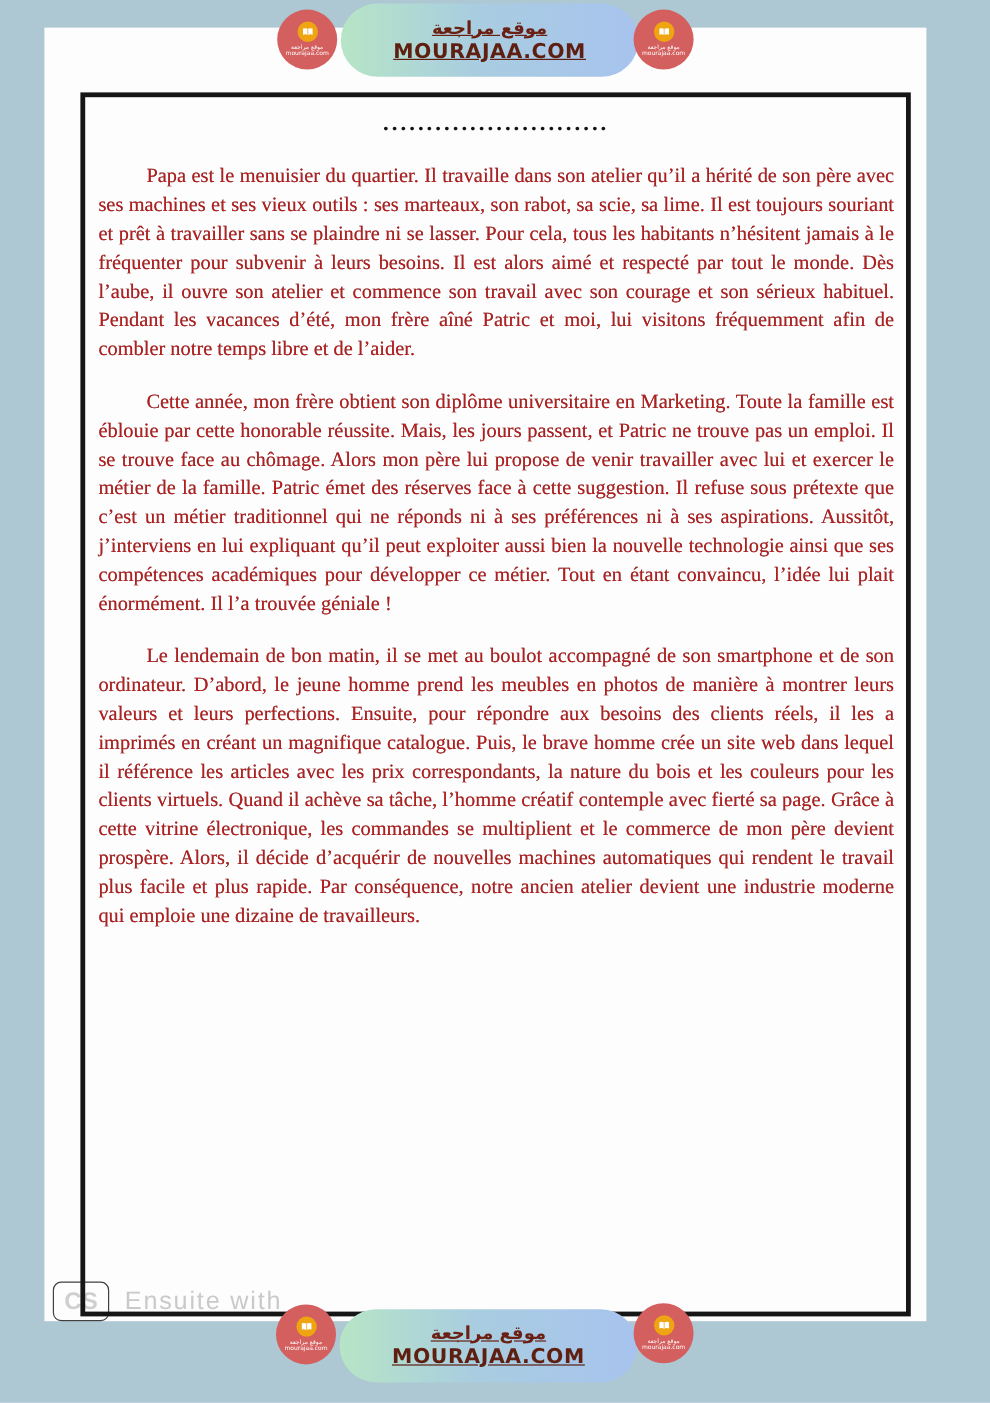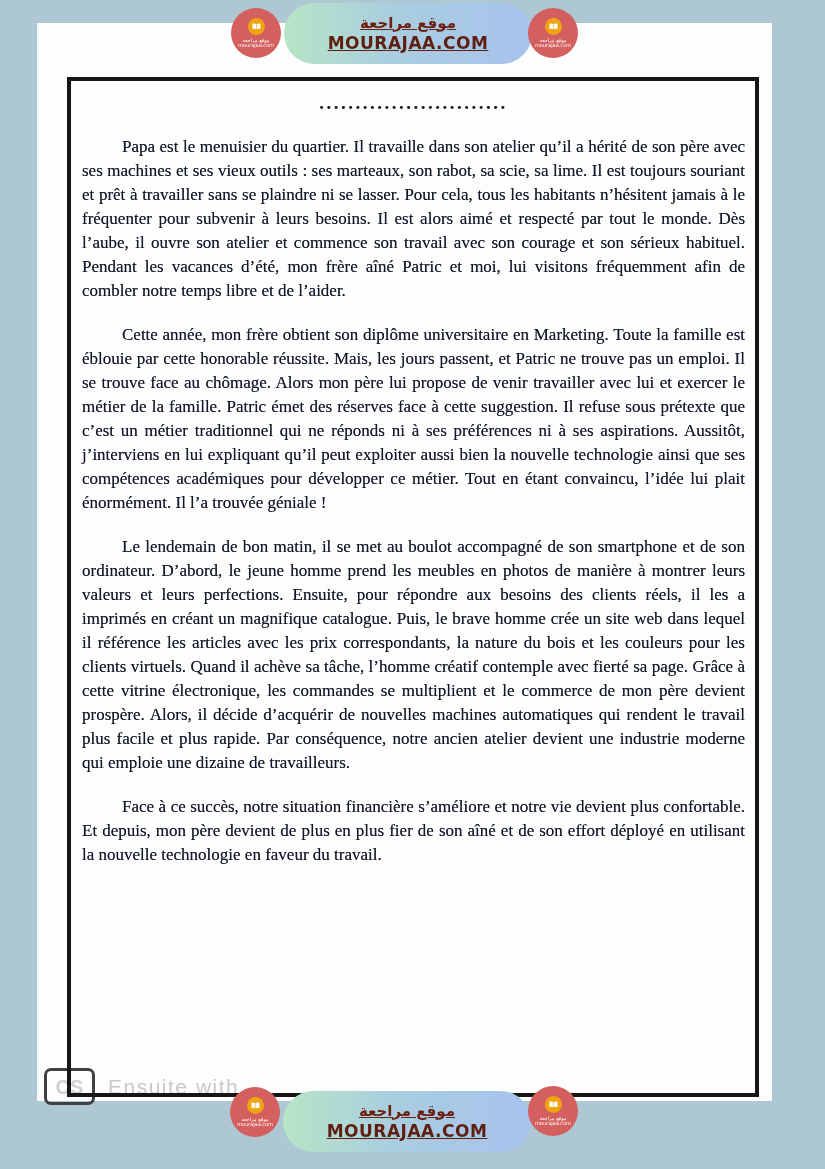--- a/index.html
+++ b/index.html
@@ -22,21 +22,21 @@
   }
 
   
   .watermark {
     position:absolute; left:44px; top:1068px;
     display:flex; align-items:center; gap:13px;
     z-index:2;
   }
   .cs-box {
     width:45px; height:31px;
-    border:3px solid #404040; border-radius:7px;
+    border:1px solid #404040; border-radius:7px;
     display:flex; align-items:center; justify-content:center;
     font:bold 20px/1 "Liberation Sans",sans-serif;
     color:#cfcfcf;
   }
   .cs-text {
     font:21px/1 "Liberation Sans",sans-serif;
     color:#c9c9c9; letter-spacing:1.5px;
   }
 
   
@@ -54,21 +54,21 @@
     font-weight:bold;
     font-size:19px; line-height:16px;
     letter-spacing:2.5px;
     color:#111;
   }
   .frame p {
     margin:20px 0 0 0;
     text-indent:40px;
     text-align:justify;
     font-size:17px; line-height:24px;
-    color:#0f172a;
+    color:#b91c1c;
     text-shadow:0 0 0.5px rgba(0,0,0,0.55);
   }
   .frame p.first { margin-top:24px; }
 
   
   .pill {
     position:absolute;
     width:248px; height:61px;
     border-radius:31px;
     background:linear-gradient(90deg,#b7e5c6 0%,#a9cde0 45%,#a7c3ee 100%);
@@ -129,21 +129,20 @@
   <div class="watermark">
     <span class="cs-box">CS</span>
     <span class="cs-text">Ensuite with</span>
   </div>
 
   <div class="frame">
     <div class="dots">..........................</div>
     <p class="first">Papa est le menuisier du quartier. Il travaille dans son atelier qu’il a hérité de son père avec ses machines et ses vieux outils : ses marteaux, son rabot, sa scie, sa lime. Il est toujours souriant et prêt à travailler sans se plaindre ni se lasser. Pour cela, tous les habitants n’hésitent jamais à le fréquenter pour subvenir à leurs besoins. Il est alors aimé et respecté par tout le monde. Dès l’aube, il ouvre son atelier et commence son travail avec son courage et son sérieux habituel. Pendant les vacances d’été, mon frère aîné Patric et moi, lui visitons fréquemment afin de combler notre temps libre et de l’aider.</p>
     <p>Cette année, mon frère obtient son diplôme universitaire en Marketing. Toute la famille est éblouie par cette honorable réussite. Mais, les jours passent, et Patric ne trouve pas un emploi. Il se trouve face au chômage. Alors mon père lui propose de venir travailler avec lui et exercer le métier de la famille. Patric émet des réserves face à cette suggestion. Il refuse sous prétexte que c’est un métier traditionnel qui ne réponds ni à ses préférences ni à ses aspirations. Aussitôt, j’interviens en lui expliquant qu’il peut exploiter aussi bien la nouvelle technologie ainsi que ses compétences académiques pour développer ce métier. Tout en étant convaincu, l’idée lui plait énormément. Il l’a trouvée géniale !</p>
     <p>Le lendemain de bon matin, il se met au boulot accompagné de son smartphone et de son ordinateur. D’abord, le jeune homme prend les meubles en photos de manière à montrer leurs valeurs et leurs perfections. Ensuite, pour répondre aux besoins des clients réels, il les a imprimés en créant un magnifique catalogue. Puis, le brave homme crée un site web dans lequel il référence les articles avec les prix correspondants, la nature du bois et les couleurs pour les clients virtuels. Quand il achève sa tâche, l’homme créatif contemple avec fierté sa page. Grâce à cette vitrine électronique, les commandes se multiplient et le commerce de mon père devient prospère. Alors, il décide d’acquérir de nouvelles machines automatiques qui rendent le travail plus facile et plus rapide. Par conséquence, notre ancien atelier devient une industrie moderne qui emploie une dizaine de travailleurs.</p>
-    <p>Face à ce succès, notre situation financière s’améliore et notre vie devient plus confortable. Et depuis, mon père devient de plus en plus fier de son aîné et de son effort déployé en utilisant la nouvelle technologie en faveur du travail.</p>
   </div>
 
   <div class="badge badge-h-l">
     <span class="dot">
       <svg width="9" height="7" viewBox="0 0 9 7">
           <path d="M0.5 0.8 Q2.3 0 4.5 1 Q6.7 0 8.5 0.8 L8.5 6 Q6.7 5.2 4.5 6.2 Q2.3 5.2 0.5 6 Z" fill="#ffffff"></path>
           <line x1="4.5" y1="1" x2="4.5" y2="6.2" stroke="#efa412" stroke-width="0.6"></line>
         </svg>
     </span>
     <span class="b-ar">موقع مراجعة</span>

